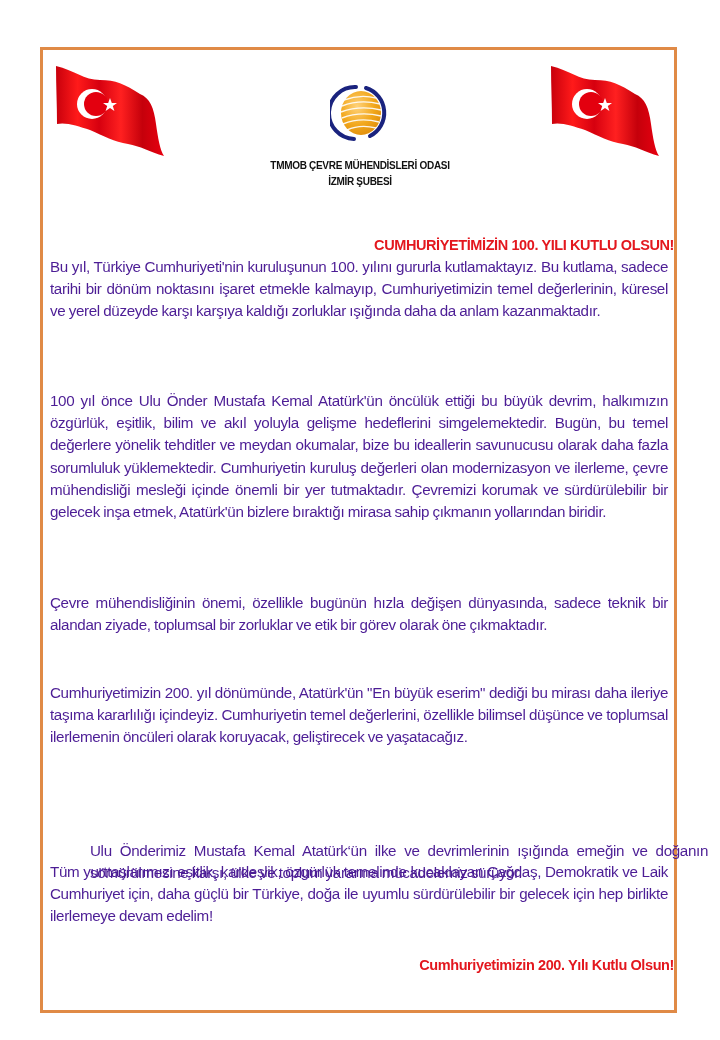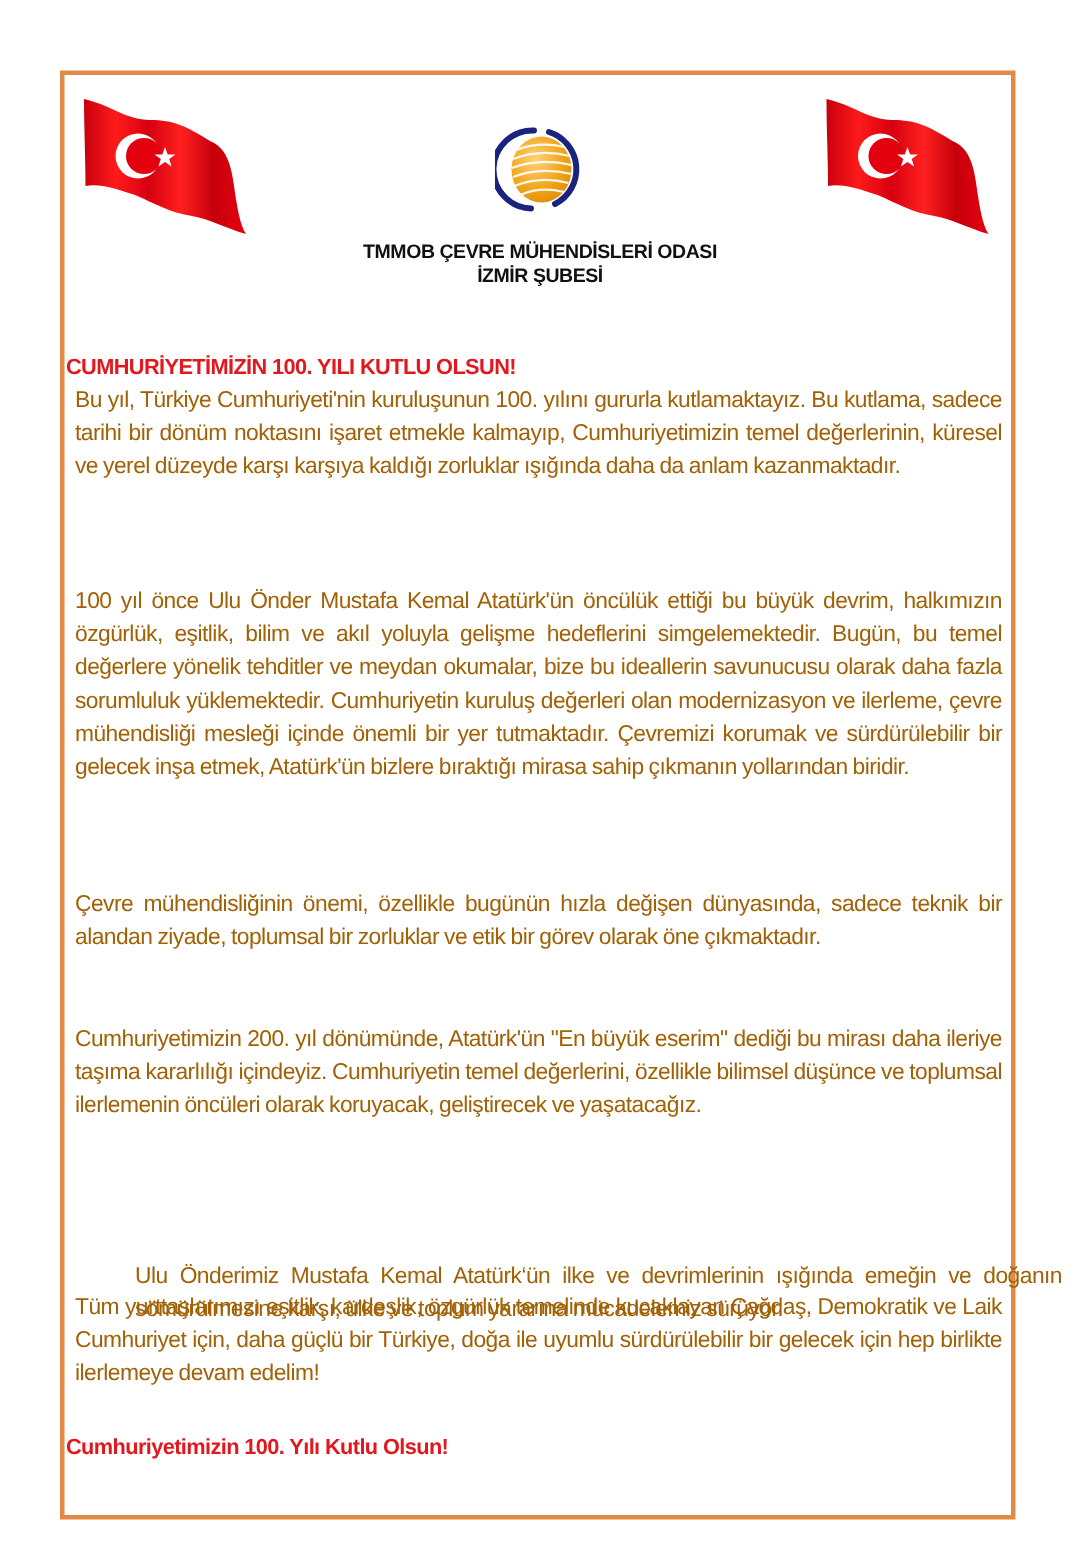--- a/index.html
+++ b/index.html
@@ -38,47 +38,47 @@
       width: 58px;
       height: 58px;
     }
     .org {
       position: absolute;
       left: 160px;
       width: 400px;
       text-align: center;
       font-family: "Liberation Sans", sans-serif;
       font-weight: bold;
-      font-size: 13px;
+      font-size: 10px;
       color: #111111;
       letter-spacing: -0.3px;
     }
     .org-line1 { top: 160px; }
     .org-line2 { top: 176px; text-align: center; }
     .headline {
       position: absolute;
       left: 44px;
       width: 630px;
-      text-align: left;
+      text-align: right;
       font-family: "Liberation Sans", sans-serif;
       font-weight: bold;
       color: #e3171e;
       letter-spacing: -0.4px;
     }
     .headline-top { top: 237px; font-size: 14.5px; }
     .headline-bottom { top: 957px; font-size: 14.5px; }
     .para {
       position: absolute;
       left: 50px;
       width: 618px;
       margin: 0;
       font-family: "Liberation Sans", sans-serif;
       font-size: 15.2px;
       line-height: 22.2px;
-      color: #a16207;
+      color: #4c1d95;
       text-align: justify;
       letter-spacing: -0.35px;
       word-spacing: -0.5px;
     }
     .p1 { top: 256px; }
     .p2 { top: 390px; }
     .p3 { top: 592px; }
     .p4 { top: 682px; }
     .p5 { top: 840px; margin-left: 40px; }
     .p6 { top: 861px; }
@@ -148,13 +148,13 @@
 
 <div class="headline headline-top">CUMHURİYETİMİZİN 100. YILI KUTLU OLSUN!</div>
 
 <p class="para p1">Bu yıl, Türkiye Cumhuriyeti'nin kuruluşunun 100. yılını gururla kutlamaktayız. Bu kutlama, sadece tarihi bir dönüm noktasını işaret etmekle kalmayıp, Cumhuriyetimizin temel değerlerinin, küresel ve yerel düzeyde karşı karşıya kaldığı zorluklar ışığında daha da anlam kazanmaktadır.</p>
 <p class="para p2">100 yıl önce Ulu Önder Mustafa Kemal Atatürk'ün öncülük ettiği bu büyük devrim, halkımızın özgürlük, eşitlik, bilim ve akıl yoluyla gelişme hedeflerini simgelemektedir. Bugün, bu temel değerlere yönelik tehditler ve meydan okumalar, bize bu ideallerin savunucusu olarak daha fazla sorumluluk yüklemektedir. Cumhuriyetin kuruluş değerleri olan modernizasyon ve ilerleme, çevre mühendisliği mesleği içinde önemli bir yer tutmaktadır. Çevremizi korumak ve sürdürülebilir bir gelecek inşa etmek, Atatürk'ün bizlere bıraktığı mirasa sahip çıkmanın  yollarından biridir.</p>
 <p class="para p3">Çevre mühendisliğinin önemi, özellikle bugünün hızla değişen dünyasında, sadece teknik bir alandan ziyade, toplumsal bir zorluklar ve etik bir görev olarak öne çıkmaktadır.</p>
 <p class="para p4">Cumhuriyetimizin 200. yıl dönümünde, Atatürk'ün "En büyük eserim" dediği bu mirası daha ileriye taşıma kararlılığı içindeyiz. Cumhuriyetin temel değerlerini, özellikle bilimsel düşünce ve toplumsal ilerlemenin öncüleri olarak koruyacak, geliştirecek ve yaşatacağız.</p>
 <p class="para p5">Ulu Önderimiz Mustafa Kemal Atatürk‘ün ilke ve devrimlerinin ışığında emeğin ve doğanın sömürülmesine karşı, ülke ve toplum yararına mücadelemiz sürüyor.</p>
 <p class="para p6">Tüm yurttaşlarımızı eşitlik, kardeşlik, özgürlük temelinde kucaklayan Çağdaş, Demokratik ve Laik Cumhuriyet için, daha güçlü bir Türkiye, doğa ile uyumlu sürdürülebilir bir gelecek için hep birlikte ilerlemeye devam edelim!</p>
 
-<div class="headline headline-bottom">Cumhuriyetimizin 100. Yılı Kutlu Olsun!</div>
+<div class="headline headline-bottom">Cumhuriyetimizin 200. Yılı Kutlu Olsun!</div>
 
 </body></html>

